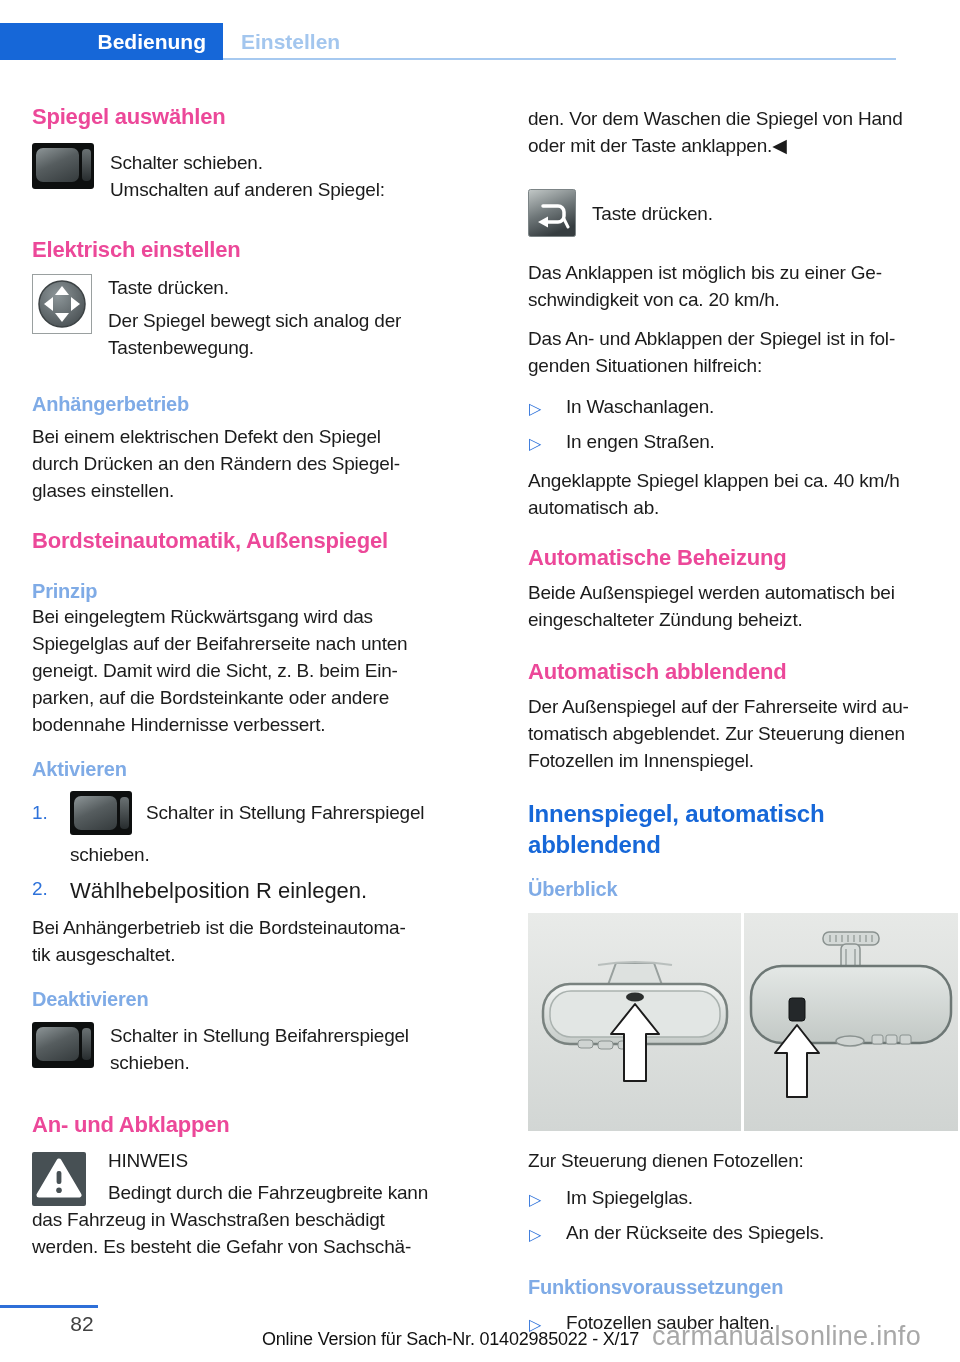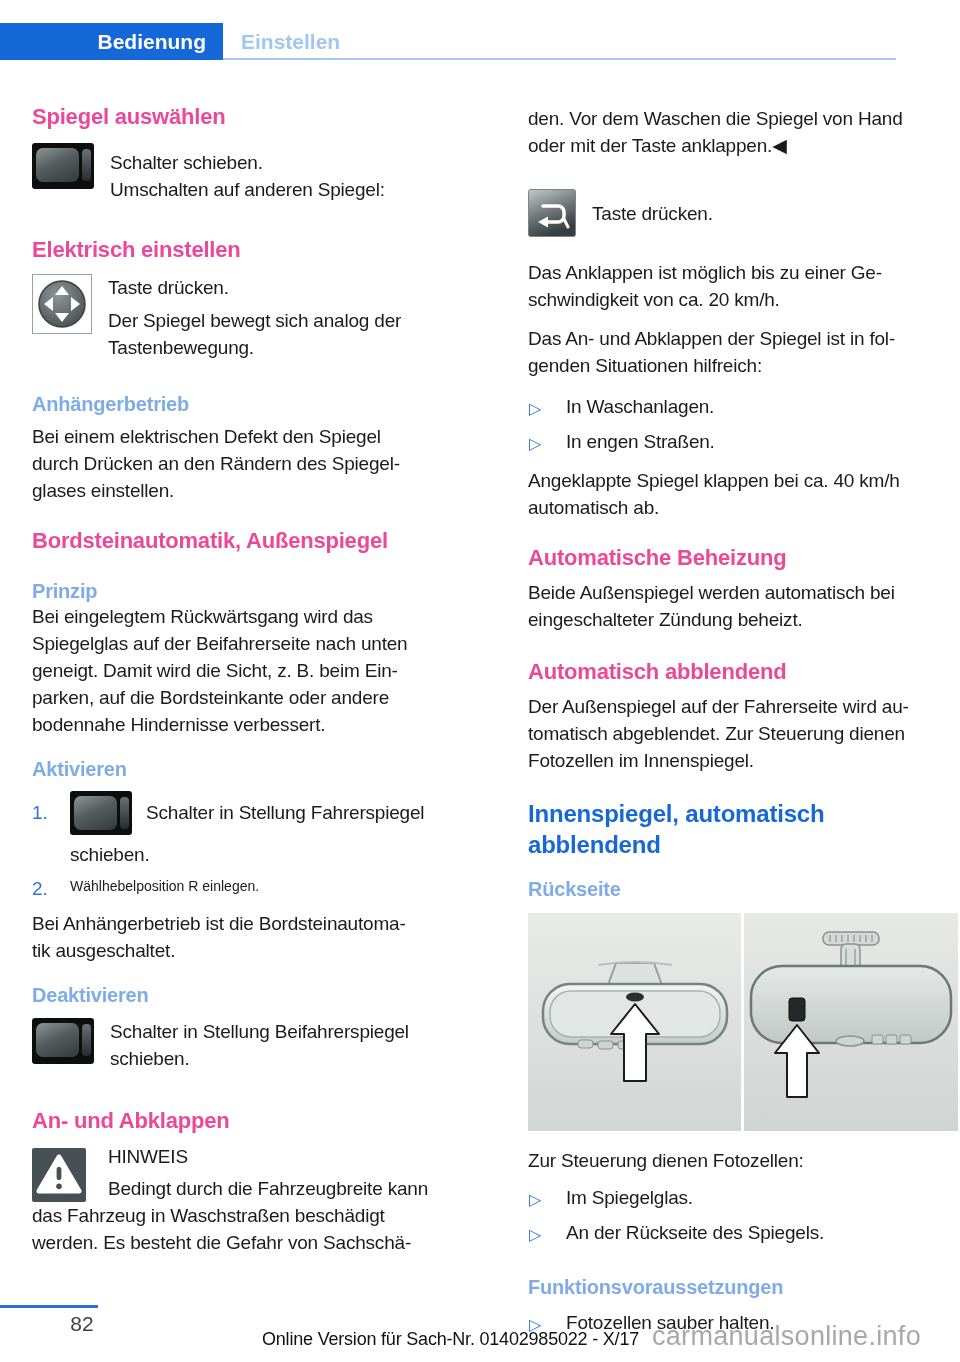--- a/index.html
+++ b/index.html
@@ -130,21 +130,21 @@
     <div class="step" style="margin-top:10px;">
       <div class="step-line1">
         <span class="step-num">1.</span>
         <span class="sw-icon small"></span>
         <span class="step-text">Schalter in Stellung Fahrerspiegel</span>
       </div>
       <div class="step-cont pre">schieben.</div>
     </div>
     <div class="step2">
       <span class="step-num">2.</span>
-      <span class="body pre" style="font-size:14px;">Wählhebelposition R einlegen.</span>
+      <span class="body pre" style="font-size:22px;">Wählhebelposition R einlegen.</span>
     </div>
 
     <p class="body pre" style="margin-top:10px;">Bei Anhängerbetrieb ist die Bordsteinautoma-
 tik ausgeschaltet.</p>
 
     <h3 class="light" style="margin-top:20px;">Deaktivieren</h3>
 
     <div class="media" style="margin-top:11px;">
       <span class="sw-icon"></span>
       <p class="body pre mtext">Schalter in Stellung Beifahrerspiegel
@@ -212,21 +212,21 @@
 eingeschalteter Zündung beheizt.</p>
 
     <h2 class="light" style="margin-top:26px;">Automatisch abblendend</h2>
     <p class="body pre" style="margin-top:8px;">Der Außenspiegel auf der Fahrerseite wird au-
 tomatisch abgeblendet. Zur Steuerung dienen
 Fotozellen im Innenspiegel.</p>
 
     <h1 class="strong pre" style="margin-top:24px;">Innenspiegel, automatisch
 abblendend</h1>
 
-    <h3 class="light" style="margin-top:18px;">Rückseite</h3>
+    <h3 class="light" style="margin-top:18px;">Überblick</h3>
 
     <div class="figure">
       <svg width="213" height="218" viewBox="0 0 213 218">
         <defs>
           <linearGradient id="pnl1" x1="0" y1="0" x2="0" y2="1">
             <stop offset="0%" stop-color="#e9ebe9"></stop>
               <stop offset="100%" stop-color="#d2d6d4"></stop>
           </linearGradient>
           <linearGradient id="glass1" x1="0" y1="0" x2="0" y2="1">
             <stop offset="0%" stop-color="#f3f5f4"></stop>

